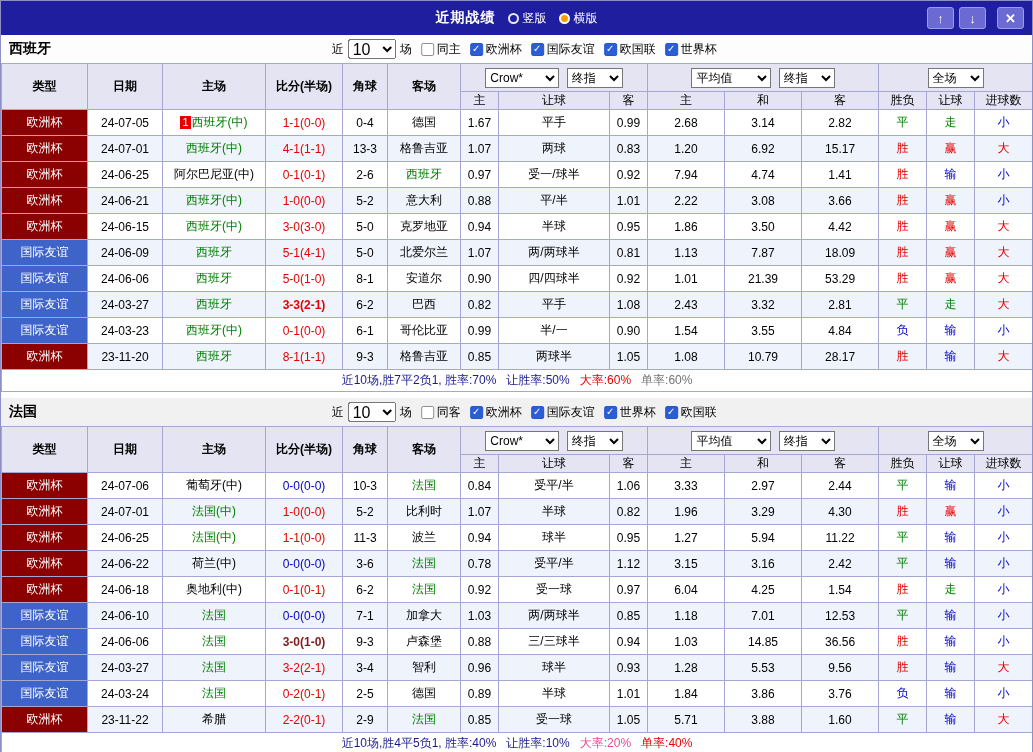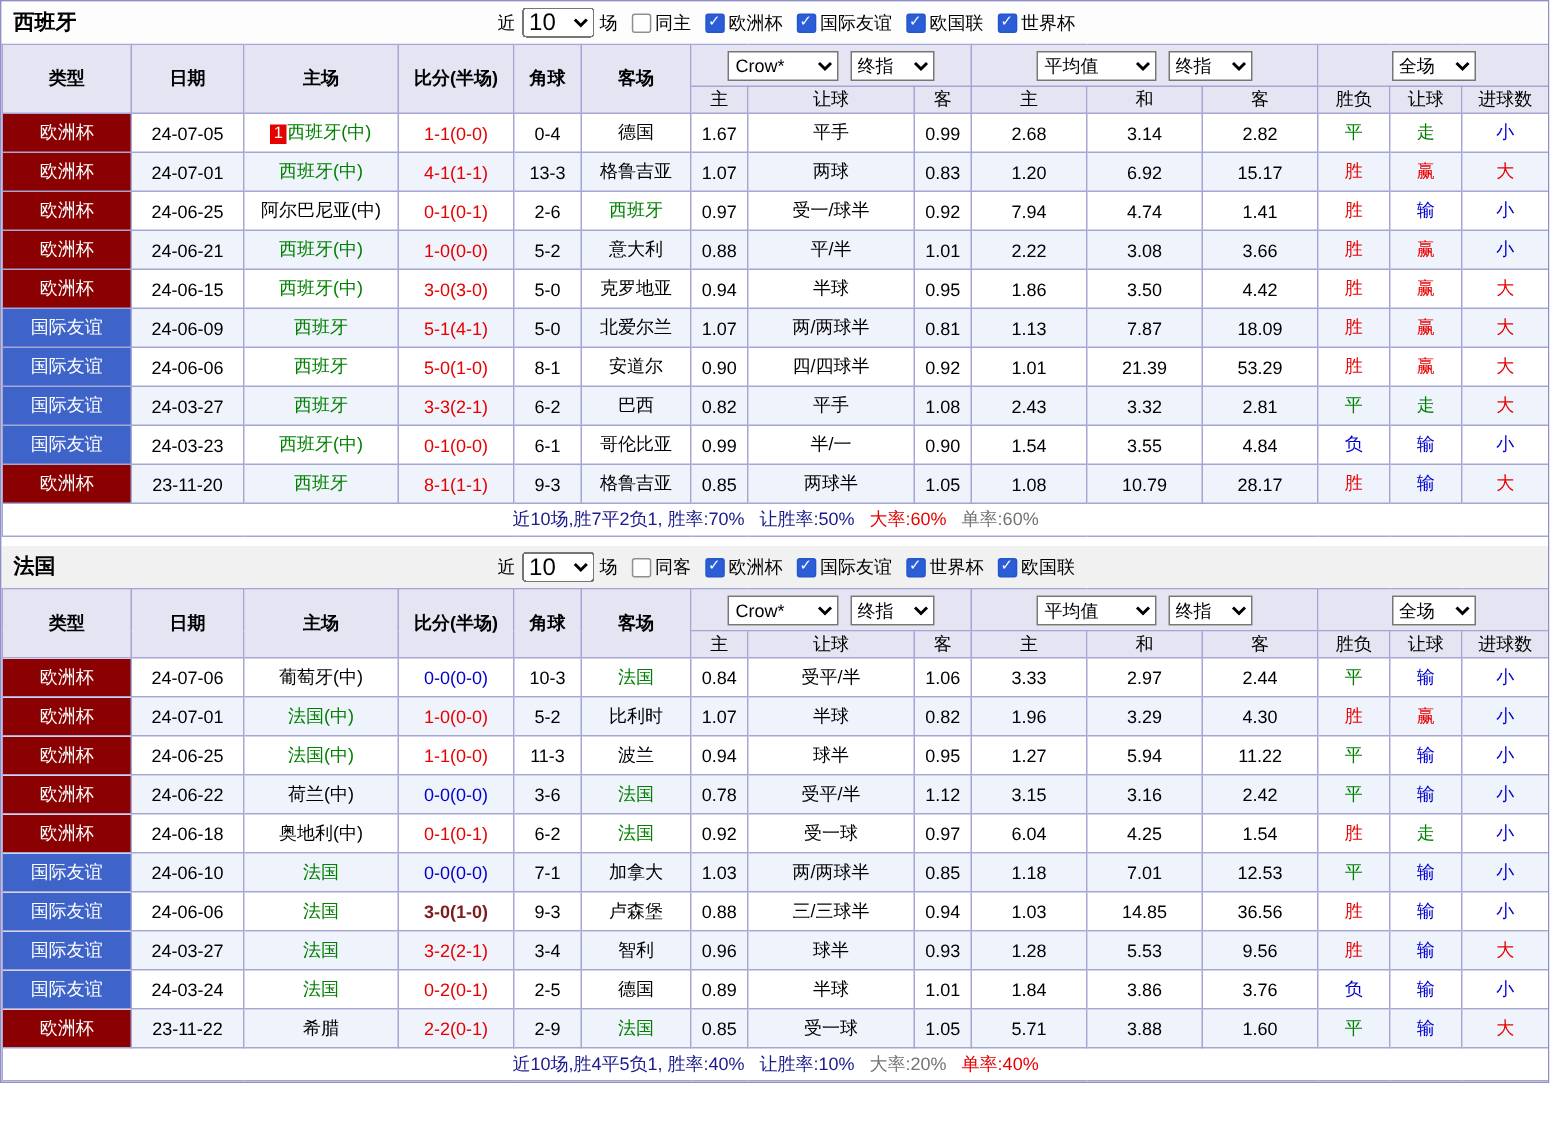--- a/index.html
+++ b/index.html
@@ -43,20 +43,38 @@
   tfoot td { height:22px; background:#fff; font-size:12px; }
   .sum-seg { margin:13px 5px; }
 
   .section-gap { height:6px; background:#fff; }
 </style>
 </head>
 <body>
 
 <div class="panel">
 
+  <div class="titlebar">
+    <div class="tb-center">
+      <span class="tb-title">近期战绩</span>
+      <label class="tb-radio">
+        <span class="radio"></span>
+        <span>竖版</span>
+      </label>
+      <label class="tb-radio">
+        <span class="radio selected"></span>
+        <span>横版</span>
+      </label>
+    </div>
+    <div class="tb-right">
+      <button class="tb-btn">↑</button>
+      <button class="tb-btn">↓</button>
+      <button class="tb-btn close-btn">✕</button>
+    </div>
+  </div>
 
   <div class="section sec-spain">
     <div class="filterbar">
       <span class="team-name">西班牙</span>
       <div class="filters">
           <span class="f-word">近</span>
           <select class="f-count"><option>10</option></select>
           <span class="f-word">场</span>
           <label class="f-check">
             <span class="cb"></span>
@@ -247,21 +265,21 @@
     <td>21.39</td>
     <td>53.29</td>
     <td style="color: rgb(230, 0, 0);">胜</td>
     <td style="color: rgb(230, 0, 0);">赢</td>
     <td style="color: rgb(230, 0, 0);">大</td>
   </tr>
           <tr class="data-row alt">
     <td class="c-type" style="background: rgb(63, 100, 201);">国际友谊</td>
     <td class="c-date">24-03-27</td>
     <td class="c-home"><span style="color: rgb(0, 128, 0);">西班牙</span></td>
-    <td class="c-score" style="color: rgb(230, 0, 0);">3-3(2-1)</td>
+    <td class="c-score" style="color: rgb(230, 0, 0); font-weight: bold;">3-3(2-1)</td>
     <td class="c-corner">6-2</td>
     <td class="c-away"><span>巴西</span></td>
     <td>0.82</td>
     <td>平手</td>
     <td>1.08</td>
     <td>2.43</td>
     <td>3.32</td>
     <td>2.81</td>
     <td style="color: rgb(0, 128, 0);">平</td>
     <td style="color: rgb(0, 128, 0);">走</td>
@@ -558,19 +576,19 @@
     <td>5.71</td>
     <td>3.88</td>
     <td>1.60</td>
     <td style="color: rgb(0, 128, 0);">平</td>
     <td style="color: rgb(0, 0, 204);">输</td>
     <td style="color: rgb(230, 0, 0);">大</td>
   </tr>
         </tbody>
       <tfoot>
         <tr>
-            <td colspan="15"><span class="sum-seg" style="color: rgb(26, 26, 140);">近10场,胜4平5负1, 胜率:40%</span><span class="sum-seg" style="color: rgb(26, 26, 140);">让胜率:10%</span><span class="sum-seg" style="color: #737373;">大率:20%</span><span class="sum-seg" style="color: rgb(230, 0, 0);">单率:40%</span></td>
+            <td colspan="15"><span class="sum-seg" style="color: rgb(26, 26, 140);">近10场,胜4平5负1, 胜率:40%</span><span class="sum-seg" style="color: rgb(26, 26, 140);">让胜率:10%</span><span class="sum-seg" style="color: #ec4899;">大率:20%</span><span class="sum-seg" style="color: rgb(230, 0, 0);">单率:40%</span></td>
           </tr>
       </tfoot>
     </table>
   </div>
 
 </div>
 
 </body></html>

